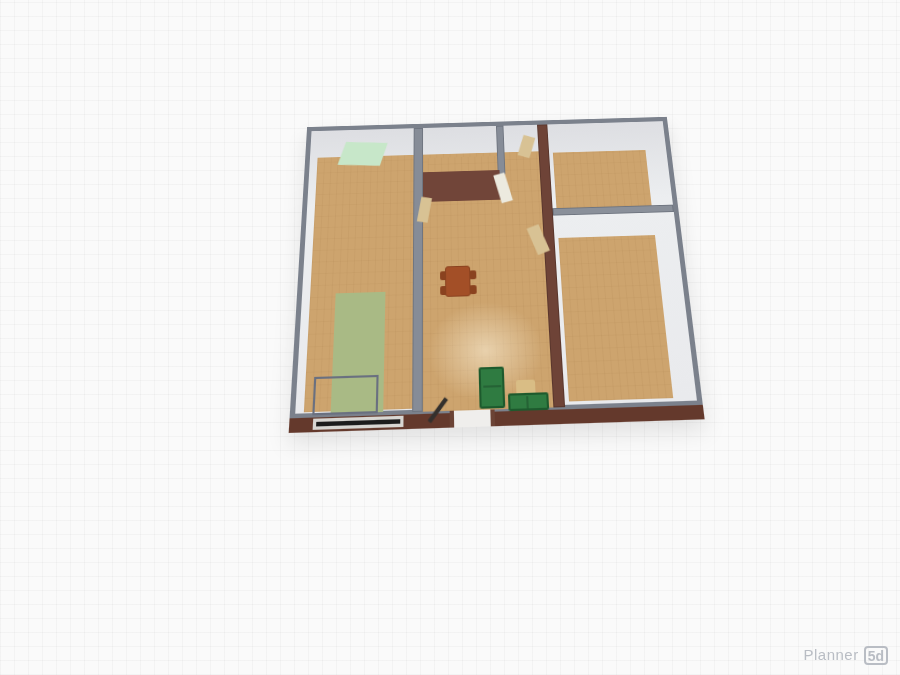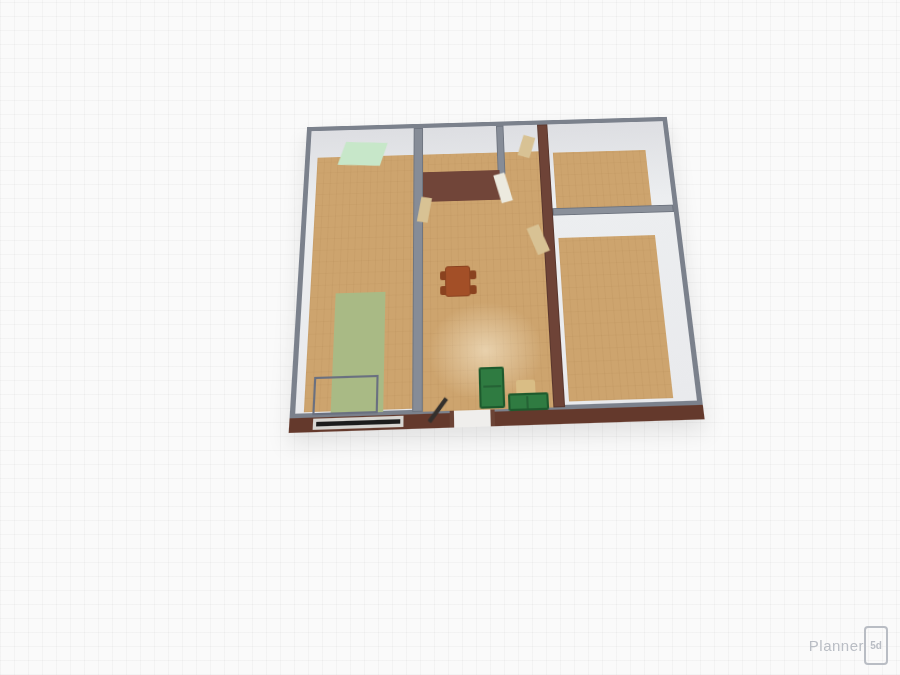--- a/index.html
+++ b/index.html
@@ -22,29 +22,29 @@
     background-color:#cda46e;
     background-image:
       repeating-linear-gradient(90deg, rgba(110,65,20,0.05) 0 1px, transparent 1px 7px),
       repeating-linear-gradient(0deg, rgba(110,65,20,0.045) 0 1px, transparent 1px 12px);
   }
   .shell{
     background:linear-gradient(180deg,#dddee2 0%,#eceef0 30%,#e9eaed 100%);
   }
   #logo{
     position:absolute;right:12px;bottom:10px;
-    display:flex;align-items:center;
+    display:flex;align-items:flex-start;gap:5px;
     color:#b9bdc4;user-select:none;
   }
   #logo .word{font-size:15px;letter-spacing:0.5px;}
   #logo .badge{
     display:inline-flex;align-items:center;justify-content:center;
-    min-width:16px;height:13px;padding:11px 2px;
+    min-width:16px;height:13px;padding:1px 2px;
     border:2px solid #b9bdc4;border-radius:4px;
-    font-size:10px;font-weight:bold;line-height:1;
+    font-size:14px;font-weight:bold;line-height:1;
   }
 </style>
 </head>
 <body>
 
 <div id="viewport">
   <div id="plan" style="transform: perspective(520px) rotateX(14deg) rotate(-1.8deg); left: 299px; top: 107px; width: 386px; height: 312px;">
       <div class="el shell" style="left: 0px; top: 0px; width: 386px; height: 300px; border: 5px solid rgb(123, 129, 140);"></div>
       <div class="el" style="left: 0px; top: 299px; width: 386px; height: 13px; background: rgb(100, 57, 44);"></div>
       <div class="el wood" style="left: 13px; top: 36px; width: 101px; height: 258px;"></div>

